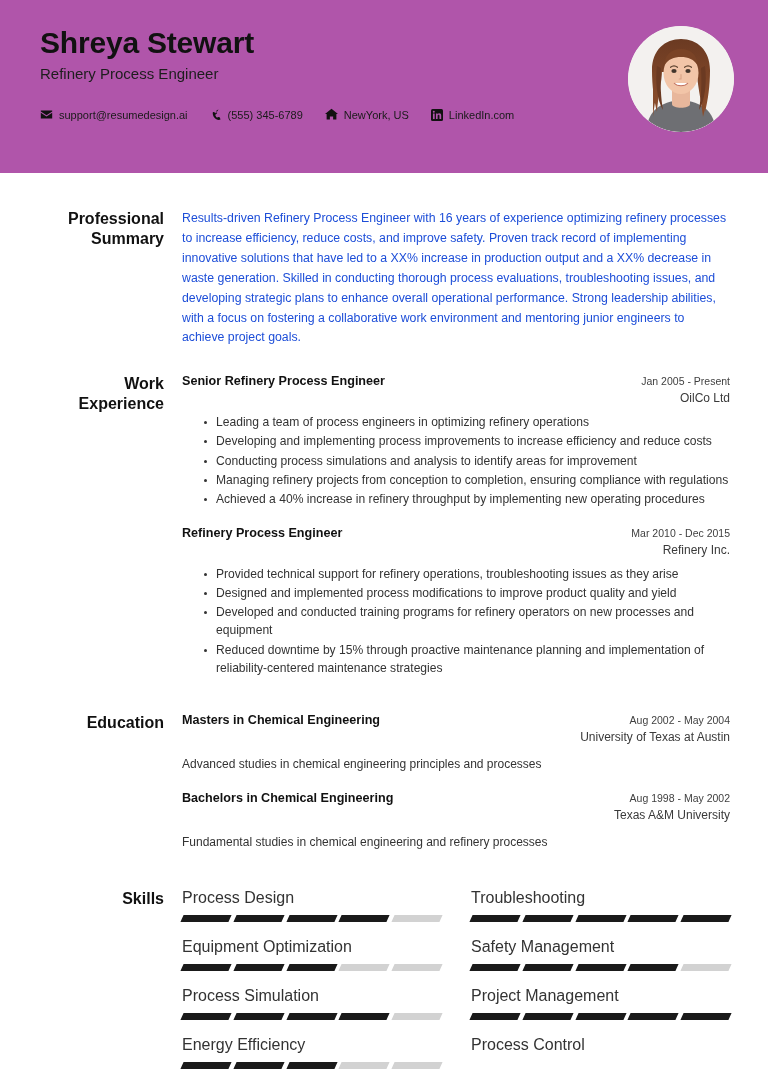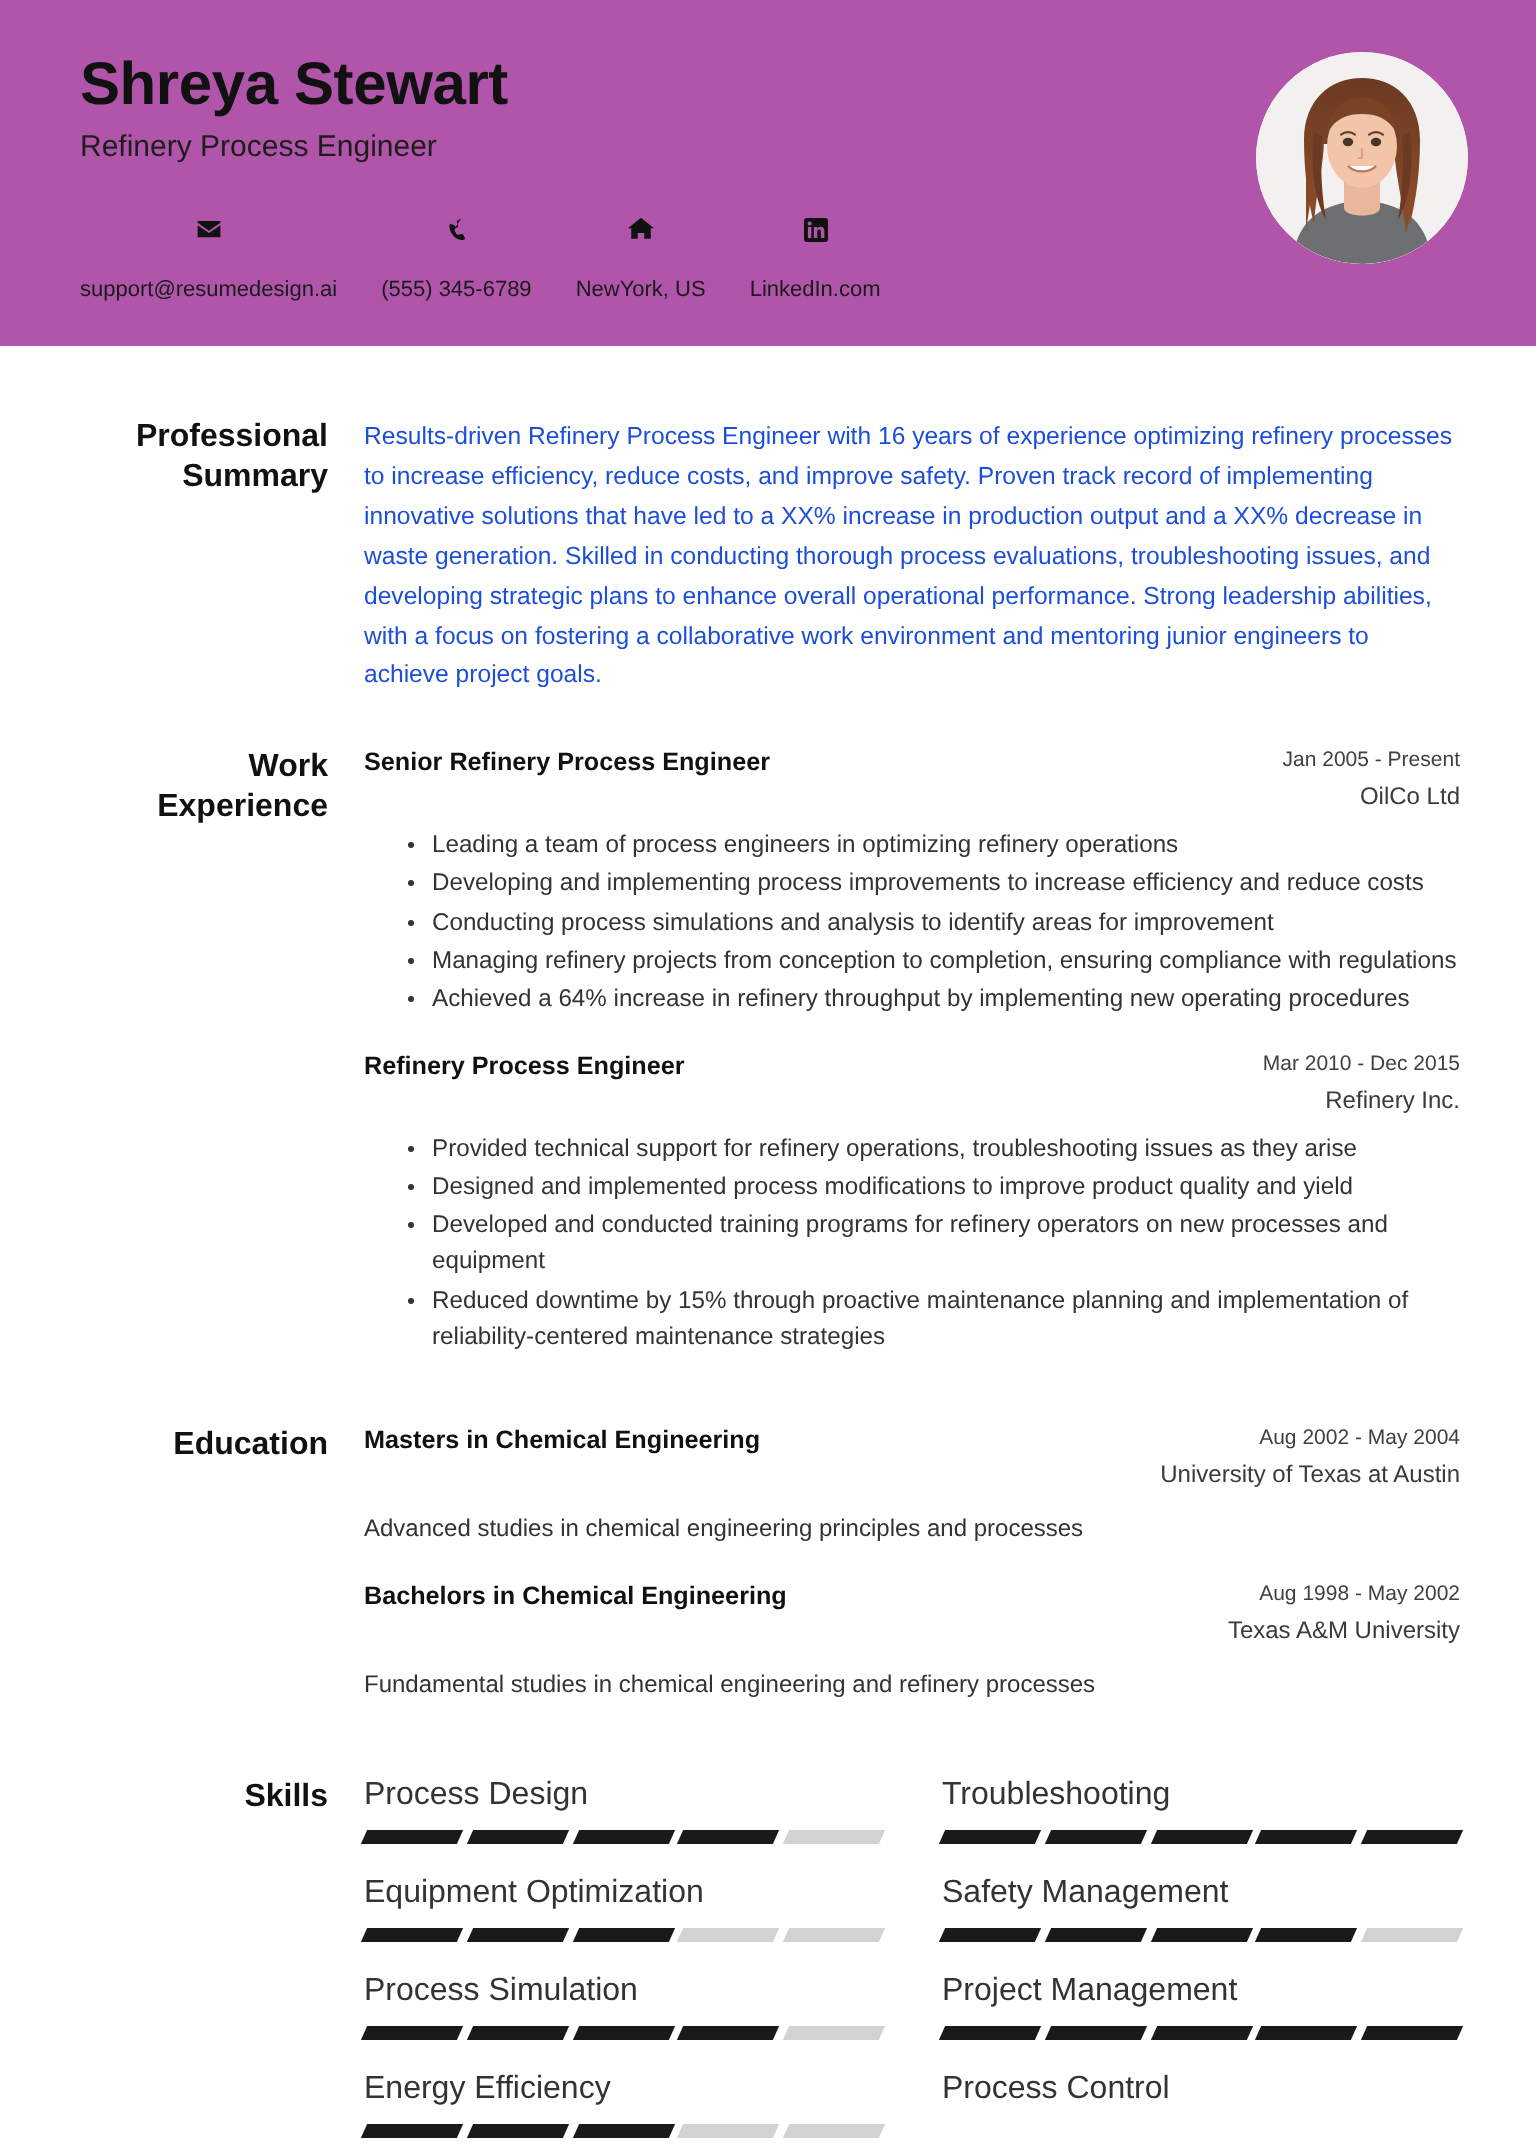--- a/index.html
+++ b/index.html
@@ -41,23 +41,22 @@
     display: flex;
     align-items: center;
     gap: 22px;
     margin-top: 26px;
     font-size: 11px;
     color: #1a1a1a;
   }
   .contact-item {
     display: flex;
     align-items: center;
-    gap: 18px;
+    gap: 6px;
     white-space: nowrap;
-    flex-direction: column;
   }
   .contact-item svg { display: block; }
 
   
   .avatar {
     width: 106px;
     height: 106px;
     border-radius: 50%;
     overflow: hidden;
     background: #f4f2f0;
@@ -100,21 +99,21 @@
 
   
   #experience-section { margin-top: 26px; }
   #education-section { margin-top: 34px; }
 
   .entry { margin-bottom: 2px; }
   .entry + .entry { margin-top: 18px; }
   .entry-head {
     display: flex;
     justify-content: space-between;
-    align-items: flex-start;
+    align-items: center;
     gap: 0;
   }
   .entry-title {
     font-size: 12.6px;
     font-weight: bold;
     color: #111111;
   }
   .entry-date {
     font-size: 10.5px;
     color: #3f3f3f;
@@ -289,21 +288,21 @@
         <div class="entry-head">
           <div class="entry-title">Senior Refinery Process Engineer</div>
           <div class="entry-date">Jan 2005 - Present</div>
         </div>
         <div class="entry-org">OilCo Ltd</div>
         <ul class="bullets">
           <li>Leading a team of process engineers in optimizing refinery operations</li>
           <li>Developing and implementing process improvements to increase efficiency and reduce costs</li>
           <li>Conducting process simulations and analysis to identify areas for improvement</li>
           <li>Managing refinery projects from conception to completion, ensuring compliance with regulations</li>
-          <li>Achieved a 64% increase in refinery throughput by implementing new operating procedures</li>
+          <li>Achieved a 40% increase in refinery throughput by implementing new operating procedures</li>
         </ul>
       </div>
 
       <div class="entry">
         <div class="entry-head">
           <div class="entry-title">Refinery Process Engineer</div>
           <div class="entry-date">Mar 2010 - Dec 2015</div>
         </div>
         <div class="entry-org">Refinery Inc.</div>
         <ul class="bullets">

